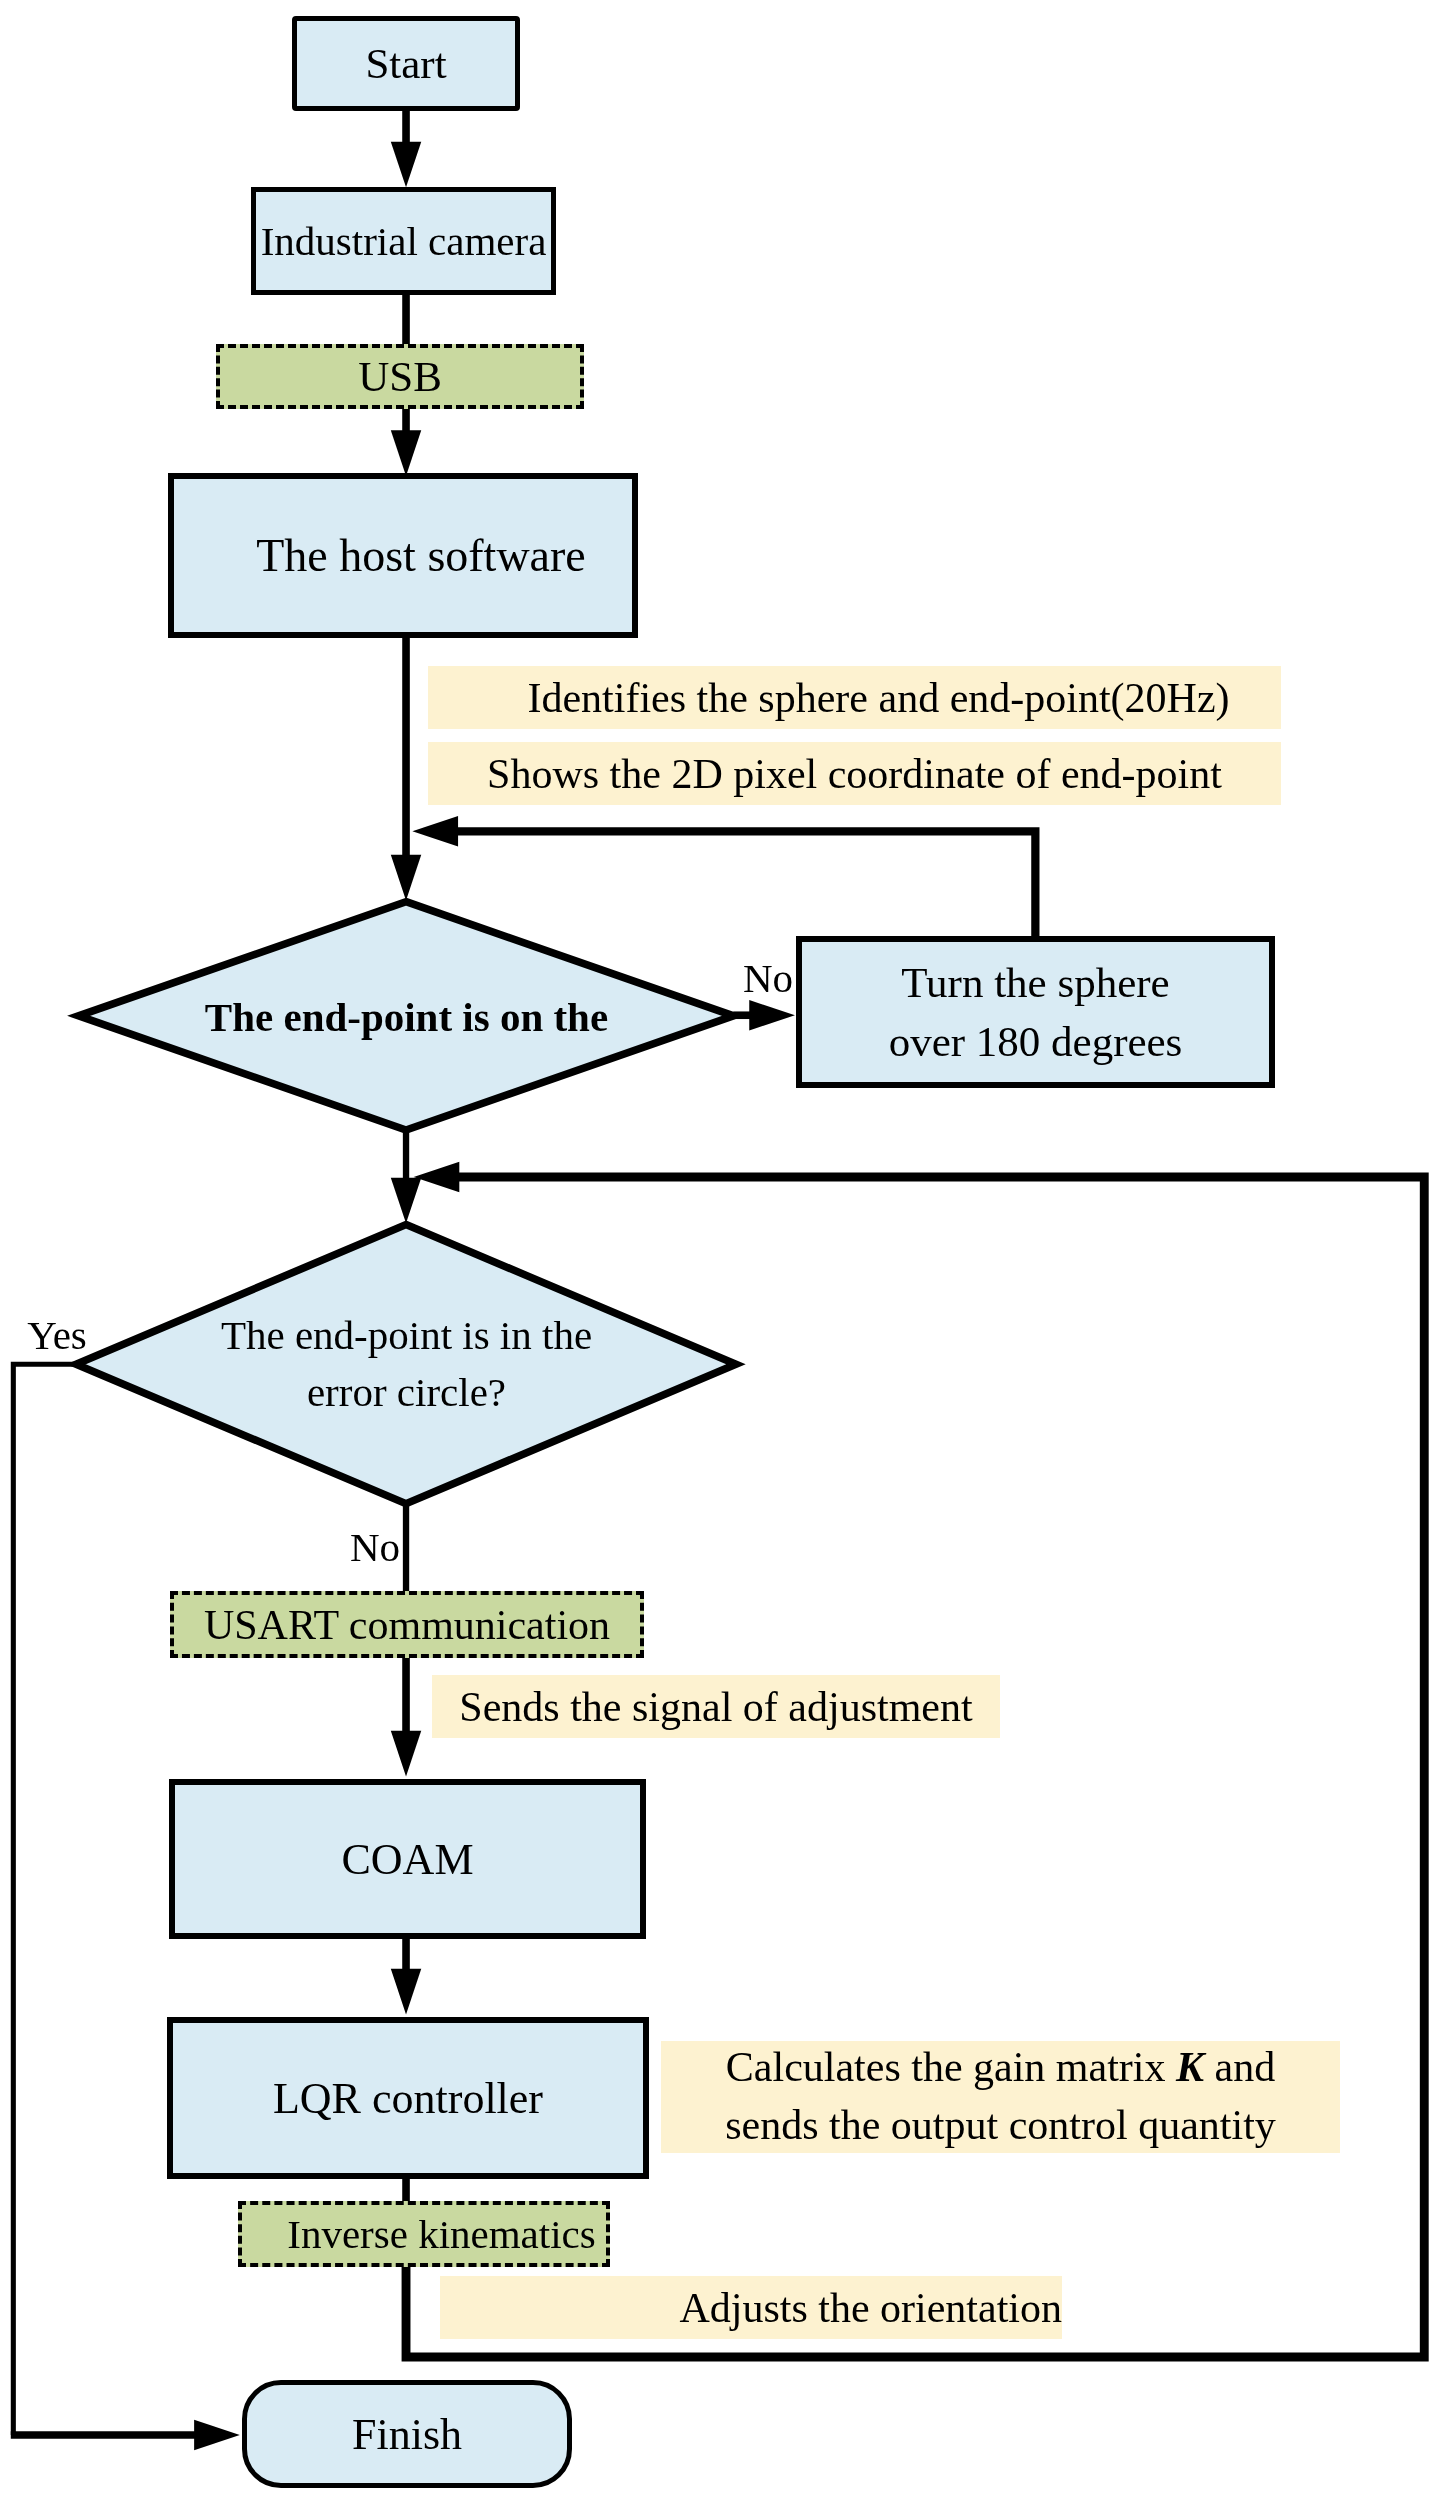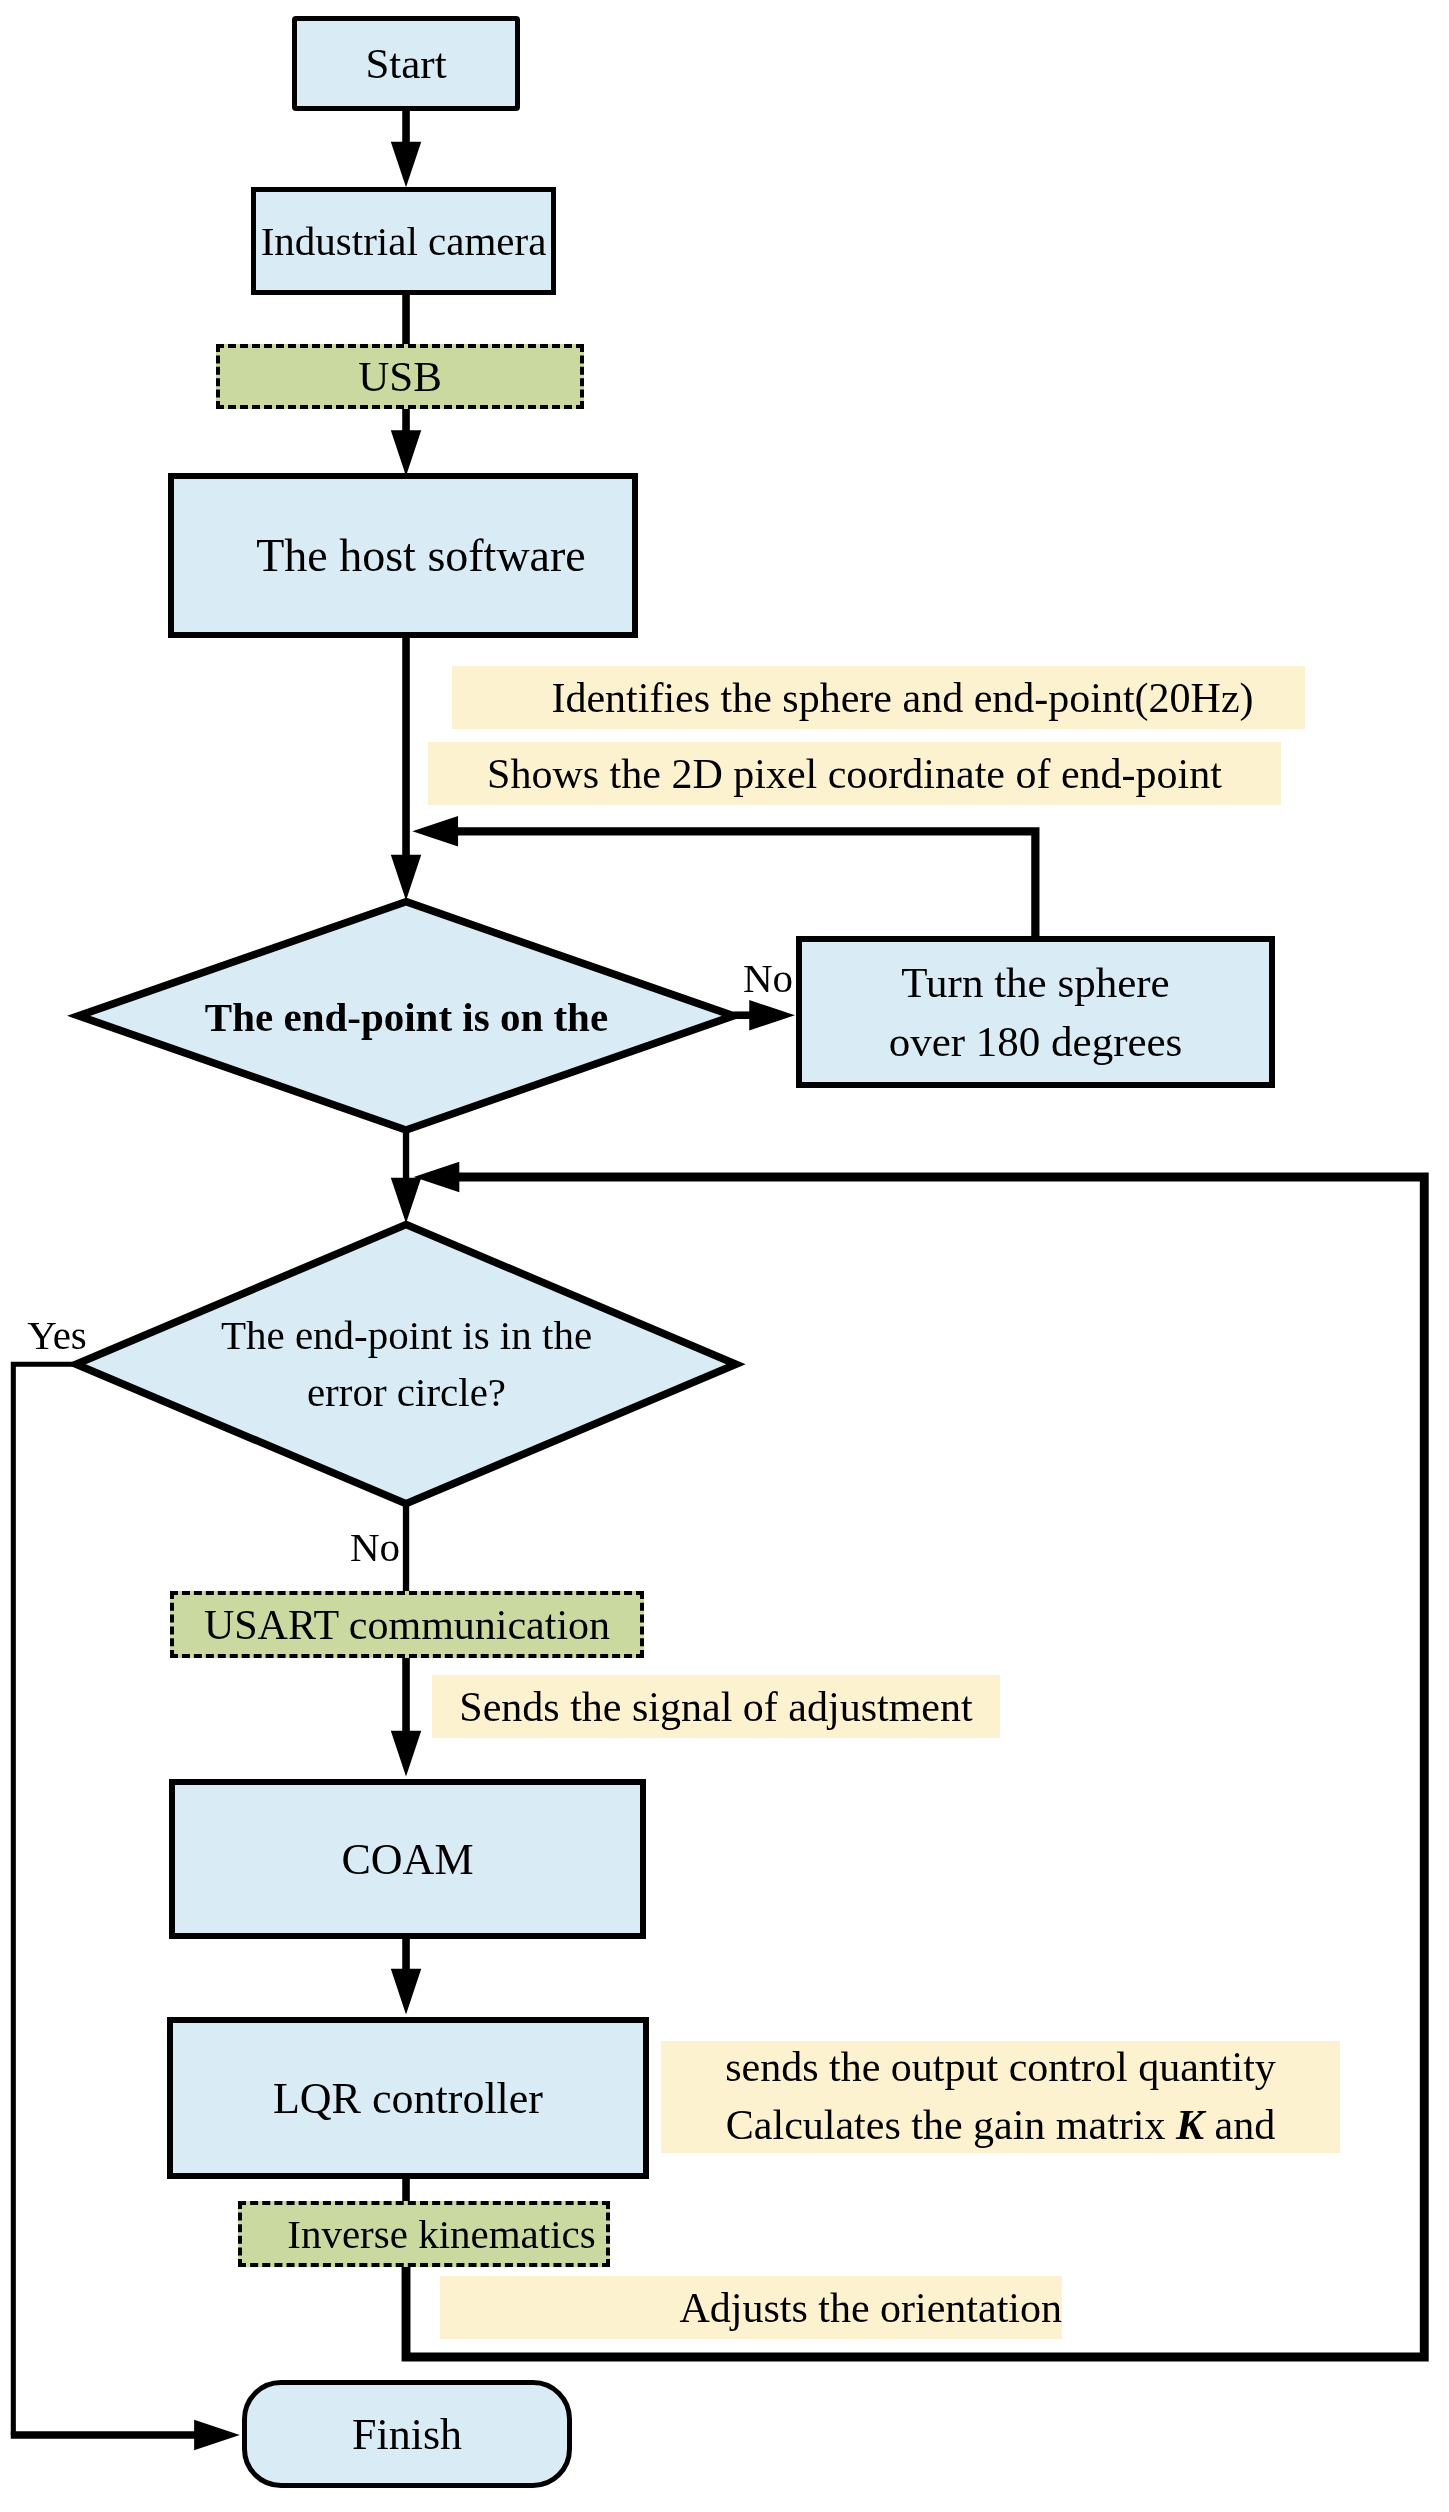--- a/index.html
+++ b/index.html
@@ -121,21 +121,21 @@
   </div>
 
   <div class="node interface f68" style="left:216px;top:344px;width:368px;height:65px;">
     <span>USB</span>
   </div>
 
   <div class="node process thickb f72" style="left:168px;top:473px;width:470px;height:165px;">
     <span>The host software</span>
   </div>
 
-  <div class="node note f66" style="left:452px;top:666px;width:853px;height:63px;padding-left:48px;">
+  <div class="node note f66" style="left:428px;top:666px;width:853px;height:63px;padding-left:48px;">
     <span>Identifies the sphere and end-point(20Hz)</span>
   </div>
 
   <div class="node note f66" style="left:428px;top:742px;width:853px;height:63px;align-items:center;">
     <span>Shows the 2D pixel coordinate of end-point</span>
   </div>
 
   <div class="dtext f64 lh" style="left:89px;top:955px;width:635px;height:124px;font-weight:bold;">
     <span>The end-point is on the</span>
   </div>
@@ -172,22 +172,22 @@
 
   <div class="node process thickb f70" style="left:169px;top:1779px;width:477px;height:160px;">
     <span>COAM</span>
   </div>
 
   <div class="node process thickb f70" style="left:167px;top:2017px;width:482px;height:162px;">
     <span>LQR controller</span>
   </div>
 
   <div class="node note f66 lh" style="left:661px;top:2041px;width:679px;height:112px;flex-direction:column;">
+    <span><span>Calculates the gain matrix </span><span class="kk">K</span><span> and</span></span>
     <span>sends the output control quantity</span>
-    <span><span>Calculates the gain matrix </span><span class="kk">K</span><span> and</span></span>
   </div>
 
   <div class="node interface f64" style="left:238px;top:2201px;width:372px;height:66px;padding-left:35px;">
     <span>Inverse kinematics</span>
   </div>
 
   <div class="node note f66" style="left:440px;top:2276px;width:622px;height:63px;justify-content:flex-end;">
     <span>Adjusts the orientation</span>
   </div>
 

